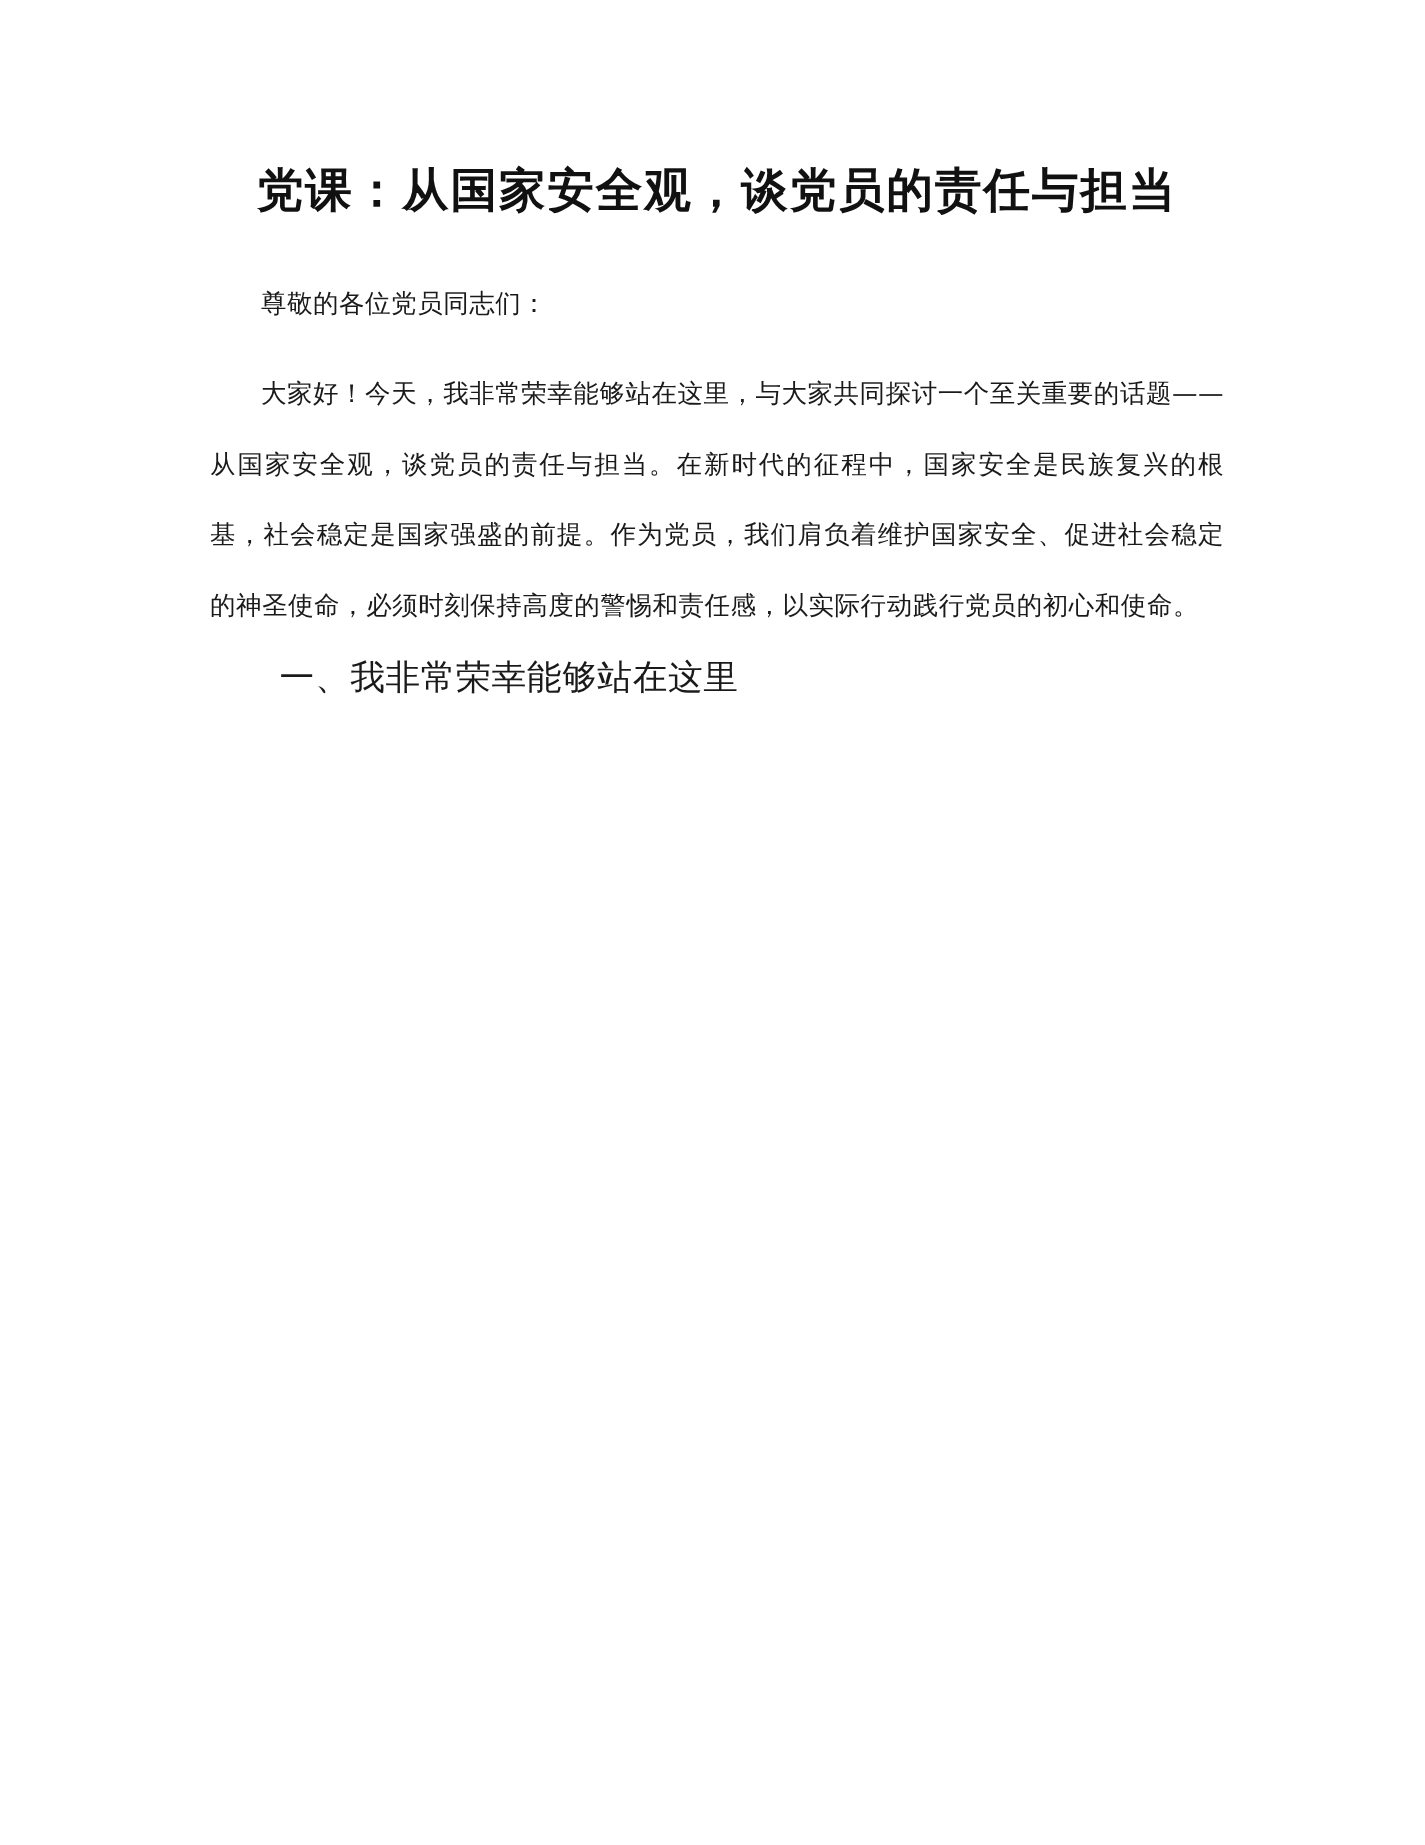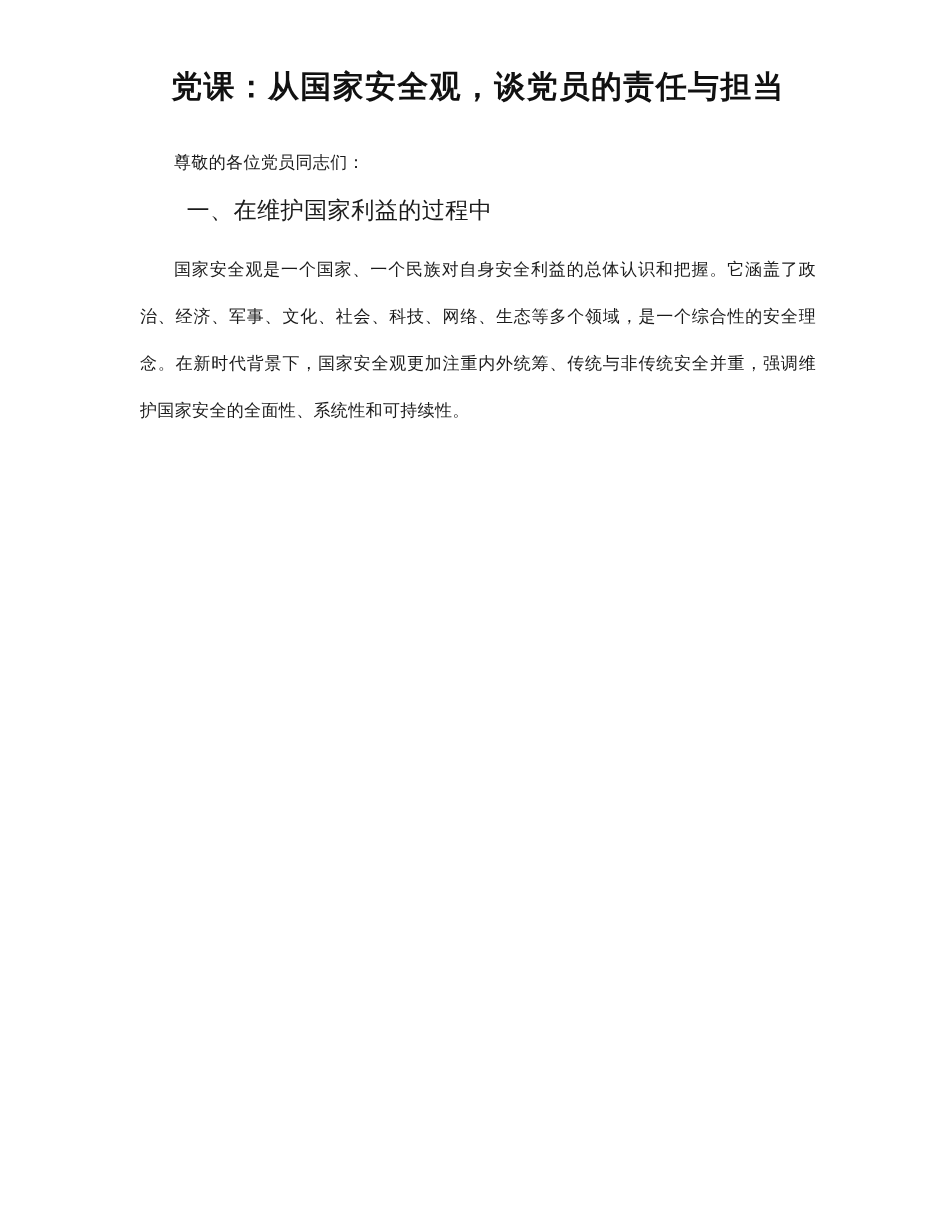--- a/index.html
+++ b/index.html
@@ -29,21 +29,21 @@
     top: 0;
     width: 676px;
   }
   .doc-title {
     font-size: 31px;
     font-weight: bold;
     line-height: 46px;
     text-align: center;
     letter-spacing: 1.3px;
     margin: 0;
-    padding-top: 63px;
+    padding-top: 104px;
     white-space: nowrap;
     color: #111111;
   }
   .para {
     font-size: 17px;
     line-height: 47px;
     text-align: justify;
     text-align-last: left;
     text-justify: inter-character;
     letter-spacing: 0.35px;
@@ -69,20 +69,20 @@
 </head>
 <body>
 
 <div class="page">
   <div class="content">
 
     <h1 class="doc-title">党课：从国家安全观，谈党员的责任与担当</h1>
 
     <p class="para indent gap-salutation">尊敬的各位党员同志们：</p>
 
+    <p class="para indent gap-para">大家好！今天，我非常荣幸能够站在这里，与大家共同探讨一个至关重要的话题——从国家安全观，谈党员的责任与担当。在新时代的征程中，国家安全是民族复兴的根基，社会稳定是国家强盛的前提。作为党员，我们肩负着维护国家安全、促进社会稳定的神圣使命，必须时刻保持高度的警惕和责任感，以实际行动践行党员的初心和使命。</p>
 
-    <h2 class="section-heading gap-heading">一、在维护国家利益的过程中</h2>
+    <h2 class="section-heading gap-heading">一、我非常荣幸能够站在这里</h2>
 
-    <p class="para indent gap-para">国家安全观是一个国家、一个民族对自身安全利益的总体认识和把握。它涵盖了政治、经济、军事、文化、社会、科技、网络、生态等多个领域，是一个综合性的安全理念。在新时代背景下，国家安全观更加注重内外统筹、传统与非传统安全并重，强调维护国家安全的全面性、系统性和可持续性。</p>
 
 
   </div>
 </div>
 
 </body></html>

